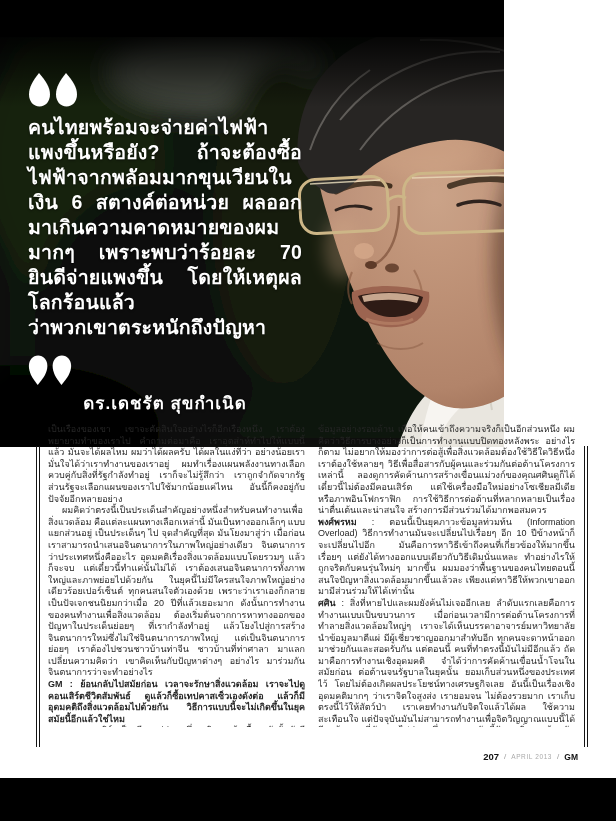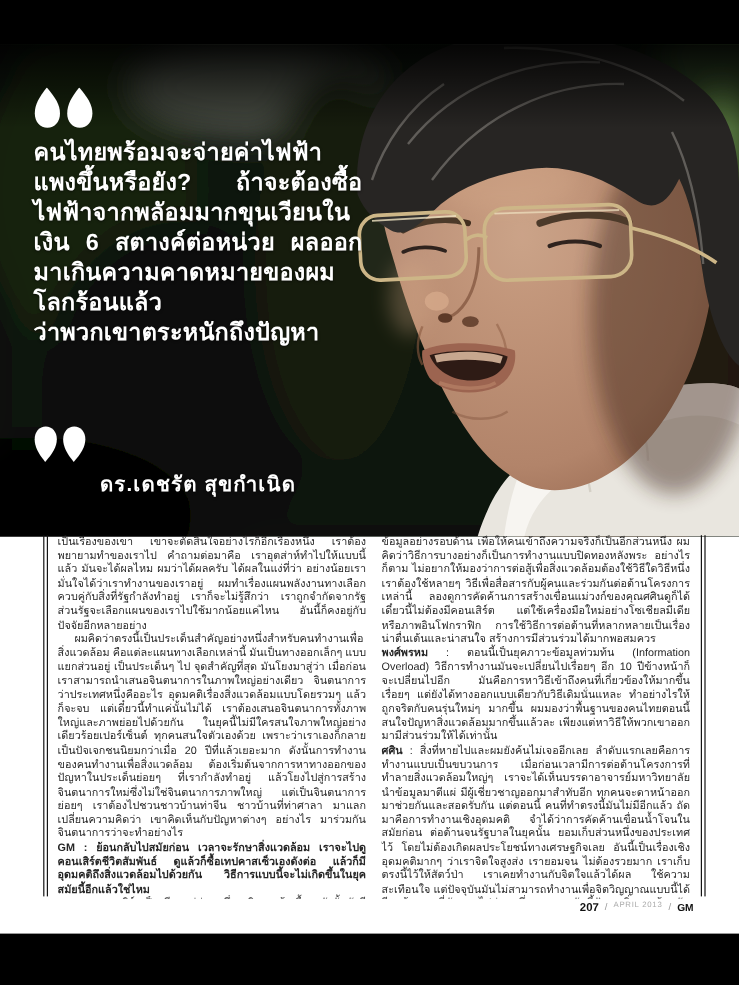--- a/index.html
+++ b/index.html
@@ -1,47 +1,47 @@
 <!DOCTYPE html>
 <html><head>
 <meta charset="utf-8">
 <style>
   html,body{margin:0;padding:0;background:#777;}
   .page{position:relative;width:616px;height:821px;background:#fff;overflow:hidden;
         font-family:"Liberation Sans","DejaVu Sans",sans-serif;margin:0 auto;}
   
-  .photo{position:absolute;left:0;top:0;width:616px;height:447px;background:#000;overflow:hidden;}
+  .photo{position:absolute;left:0;top:0;width:504px;height:447px;background:#000;overflow:hidden;}
   .photo svg{position:absolute;left:0;top:0;}
   
   .quote{position:absolute;left:28px;top:73px;width:274px;height:332px;color:#fff;z-index:5;}
   .qmark{display:flex;justify-content:center;height:34px;}
   .qmark svg{display:block;}
   .qlines{margin-top:8px;}
   .qline{font-size:19.5px;font-weight:bold;line-height:25px;white-space:nowrap;
          text-align:justify;text-align-last:justify;letter-spacing:.2px;
          text-shadow:0 1px 2px rgba(0,0,0,.6);}
   .qline.last{text-align-last:left;}
   .qmark-close{position:absolute;left:0;right:0;top:282px;display:flex;justify-content:center;}
   .attrib{position:absolute;left:0;right:0;top:316px;text-align:center;font-size:17px;
           font-weight:bold;letter-spacing:1px;text-shadow:0 1px 2px rgba(0,0,0,.6);}
   
-  .col{position:absolute;top:446px;width:257px;height:303px;overflow:hidden;
+  .col{position:absolute;top:424px;width:257px;height:303px;overflow:hidden;
        font-size:9px;line-height:11.6px;text-align:justify;color:#262626;}
   .col-left{left:48px;}
   .col-right{left:318px;}
   .col p{margin:0;}
   .p-indent{text-indent:14px;}
   .p-bold{font-weight:bold;}
   .speaker{font-weight:bold;}
   .rule{position:absolute;top:446px;height:301px;width:2px;
         border-left:1.6px solid #141414;border-right:1.6px solid #141414;}
   .rule-left{left:36px;}
   .rule-right{left:584px;}
   
-  .footer{position:absolute;top:751px;right:38px;display:flex;align-items:flex-start;gap:5px;}
+  .footer{position:absolute;top:751px;right:38px;display:flex;align-items:center;gap:5px;}
   .footer .pageno{font-size:9.5px;font-weight:bold;color:#111;}
   .footer .fsep{font-size:8px;color:#999;}
   .footer .fdate{font-size:6.5px;color:#aaa;letter-spacing:.6px;}
   .footer .fmag{font-size:8.5px;font-weight:bold;color:#111;}
   .blackbar{position:absolute;left:0;top:778px;width:616px;height:43px;background:#000;}
 </style>
 </head>
 <body>
 
 <div class="page">
@@ -138,20 +138,22 @@
             <path d="M38,0 C31.5,8 28,14.5 28,21.5 C28,28.5 32.5,33.5 38.5,33.5 C44.5,33.5 49,28.5 49,21.5 C49,14.5 45,8 38,0 Z"></path>
           </g>
         </svg>
       </div>
       <div class="qlines">
         <div class="qline">คนไทยพร้อมจะจ่ายค่าไฟฟ้า</div>
         <div class="qline">แพงขึ้นหรือยัง? ถ้าจะต้องซื้อ</div>
         <div class="qline">ไฟฟ้าจากพลัอมมากขุนเวียนใน</div>
         <div class="qline">เงิน 6 สตางค์ต่อหน่วย ผลออก</div>
         <div class="qline">มาเกินความคาดหมายของผม</div>
+        <div class="qline">มากๆ เพราะพบว่าร้อยละ 70</div>
+        <div class="qline">ยินดีจ่ายแพงขึ้น โดยให้เหตุผล</div>
         <div class="qline last">โลกร้อนแล้ว</div>
         <div class="qline">ว่าพวกเขาตระหนักถึงปัญหา</div>
       </div>
       <div class="qmark-close">
         <svg width="44" height="30" viewBox="0 0 50 34">
           <g fill="#fff" transform="scale(1,-1) translate(0,-34)">
             <path d="M11,0 C4.5,8 1,14.5 1,21.5 C1,28.5 5.5,33.5 11.5,33.5 C17.5,33.5 22,28.5 22,21.5 C22,14.5 18,8 11,0 Z"></path>
             <path d="M38,0 C31.5,8 28,14.5 28,21.5 C28,28.5 32.5,33.5 38.5,33.5 C44.5,33.5 49,28.5 49,21.5 C49,14.5 45,8 38,0 Z"></path>
           </g>
         </svg>

